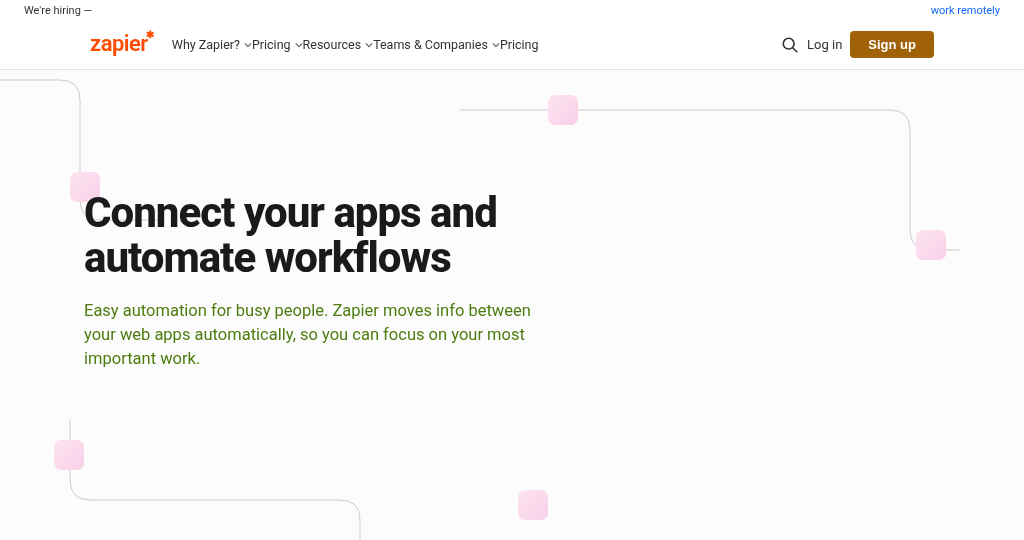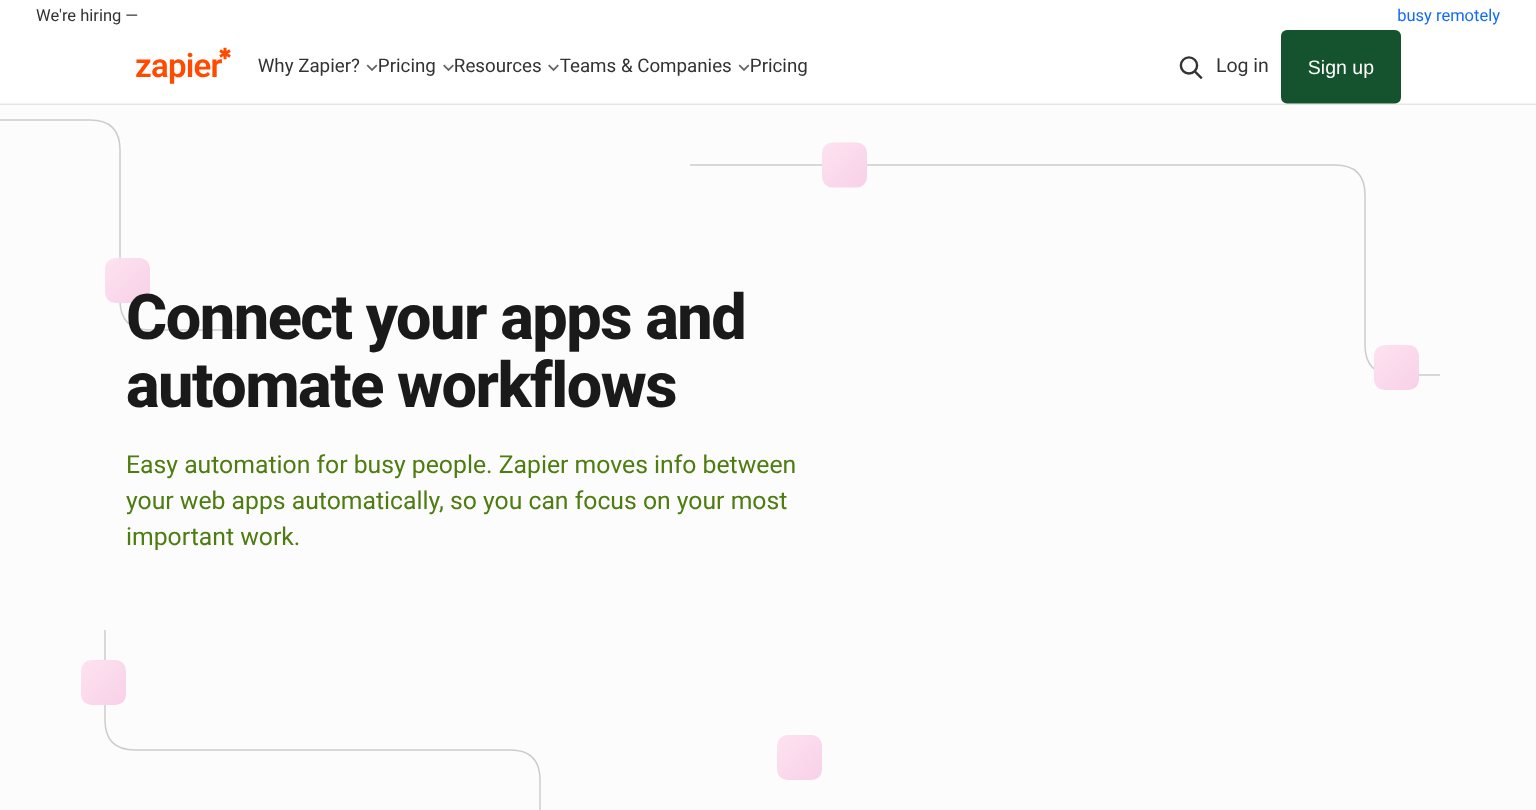--- a/index.html
+++ b/index.html
@@ -1,43 +1,43 @@
 <!DOCTYPE html>
 <html><head>
 <meta charset="utf-8">
 <style>
 *{margin:0;padding:0;box-sizing:border-box}
 body{font-family:-apple-system,BlinkMacSystemFont,"Segoe UI",Roboto,sans-serif;width:1024px;height:540px;overflow:hidden;background:#fff;position:relative}
 .topbar{height:20px;display:flex;justify-content:space-between;align-items:center;padding:0 24px;font-size:11px;color:#333}.topbar a{color:#136bf5;text-decoration:none}
 .header{height:50px;display:flex;align-items:center;padding:0 24px;border-bottom:1px solid #e5e5e5;position:relative;z-index:5;background:#fff}
-.header-inner{width:100%;max-width:844px;margin:0 auto;display:flex;align-items:center}
+.header-inner{width:100%;max-width:844px;margin:0 auto;display:flex;}
 .logo{font-size:22px;font-weight:600;letter-spacing:-.5px;margin-right:24px;color:#ff4a00;position:relative}
 .logo .star{position:absolute;top:-2px;right:-6px;font-size:10px;color:#ff4a00}
 .nav{display:flex;flex:1}
 .nav-item{font-size:12.5px;color:#333;display:flex;align-items:center;gap:4px;cursor:pointer}
 .chev{width:8px;height:8px;display:inline-block}
 .chev svg{display:block}
 .right{display:flex;align-items:center;gap:8px}
 .search-ic{width:18px;height:18px;cursor:pointer}
 .login{font-size:13px;color:#333;cursor:pointer}
-.signup{background:#14532d;color:#fff;border:none;padding:17px 18px;border-radius:4px;font-size:13px;font-weight:400;cursor:pointer}
+.signup{background:#a16207;color:#fff;border:none;padding:6px 18px;border-radius:4px;font-size:13px;font-weight:700;cursor:pointer}
 .hero{position:relative;height:470px;padding:120px 0 0 84px;background:#fcfcfc}
 .hero h1{font-size:42px;font-weight:800;line-height:1.08;color:#1a1a1a;letter-spacing:-1px;max-width:500px}
 .hero p{font-size:16.5px;color:#4d7c0f;margin-top:18px;max-width:460px;line-height:1.45}
 .decor{position:absolute;inset:0;pointer-events:none;z-index:0}
 .line{position:absolute;stroke:#ccc;stroke-width:1;fill:none}
 .sq{position:absolute;width:30px;height:30px;border-radius:7px;background:linear-gradient(135deg,#fde3f0,#f8d0e8)}
 .content{position:relative;z-index:2}
 </style>
 </head>
 <body>
 
 <div class="topbar">
   <span>We're hiring — </span>
-  <a href="#">busy remotely</a>
+  <a href="#">work remotely</a>
 </div>
 
 <div class="header">
   <div class="header-inner">
     <div class="logo">
       <span>zapier</span><span class="star">✱</span>
     </div>
     <nav class="nav">
       <div class="nav-item">
           <span>Why Zapier?</span>

